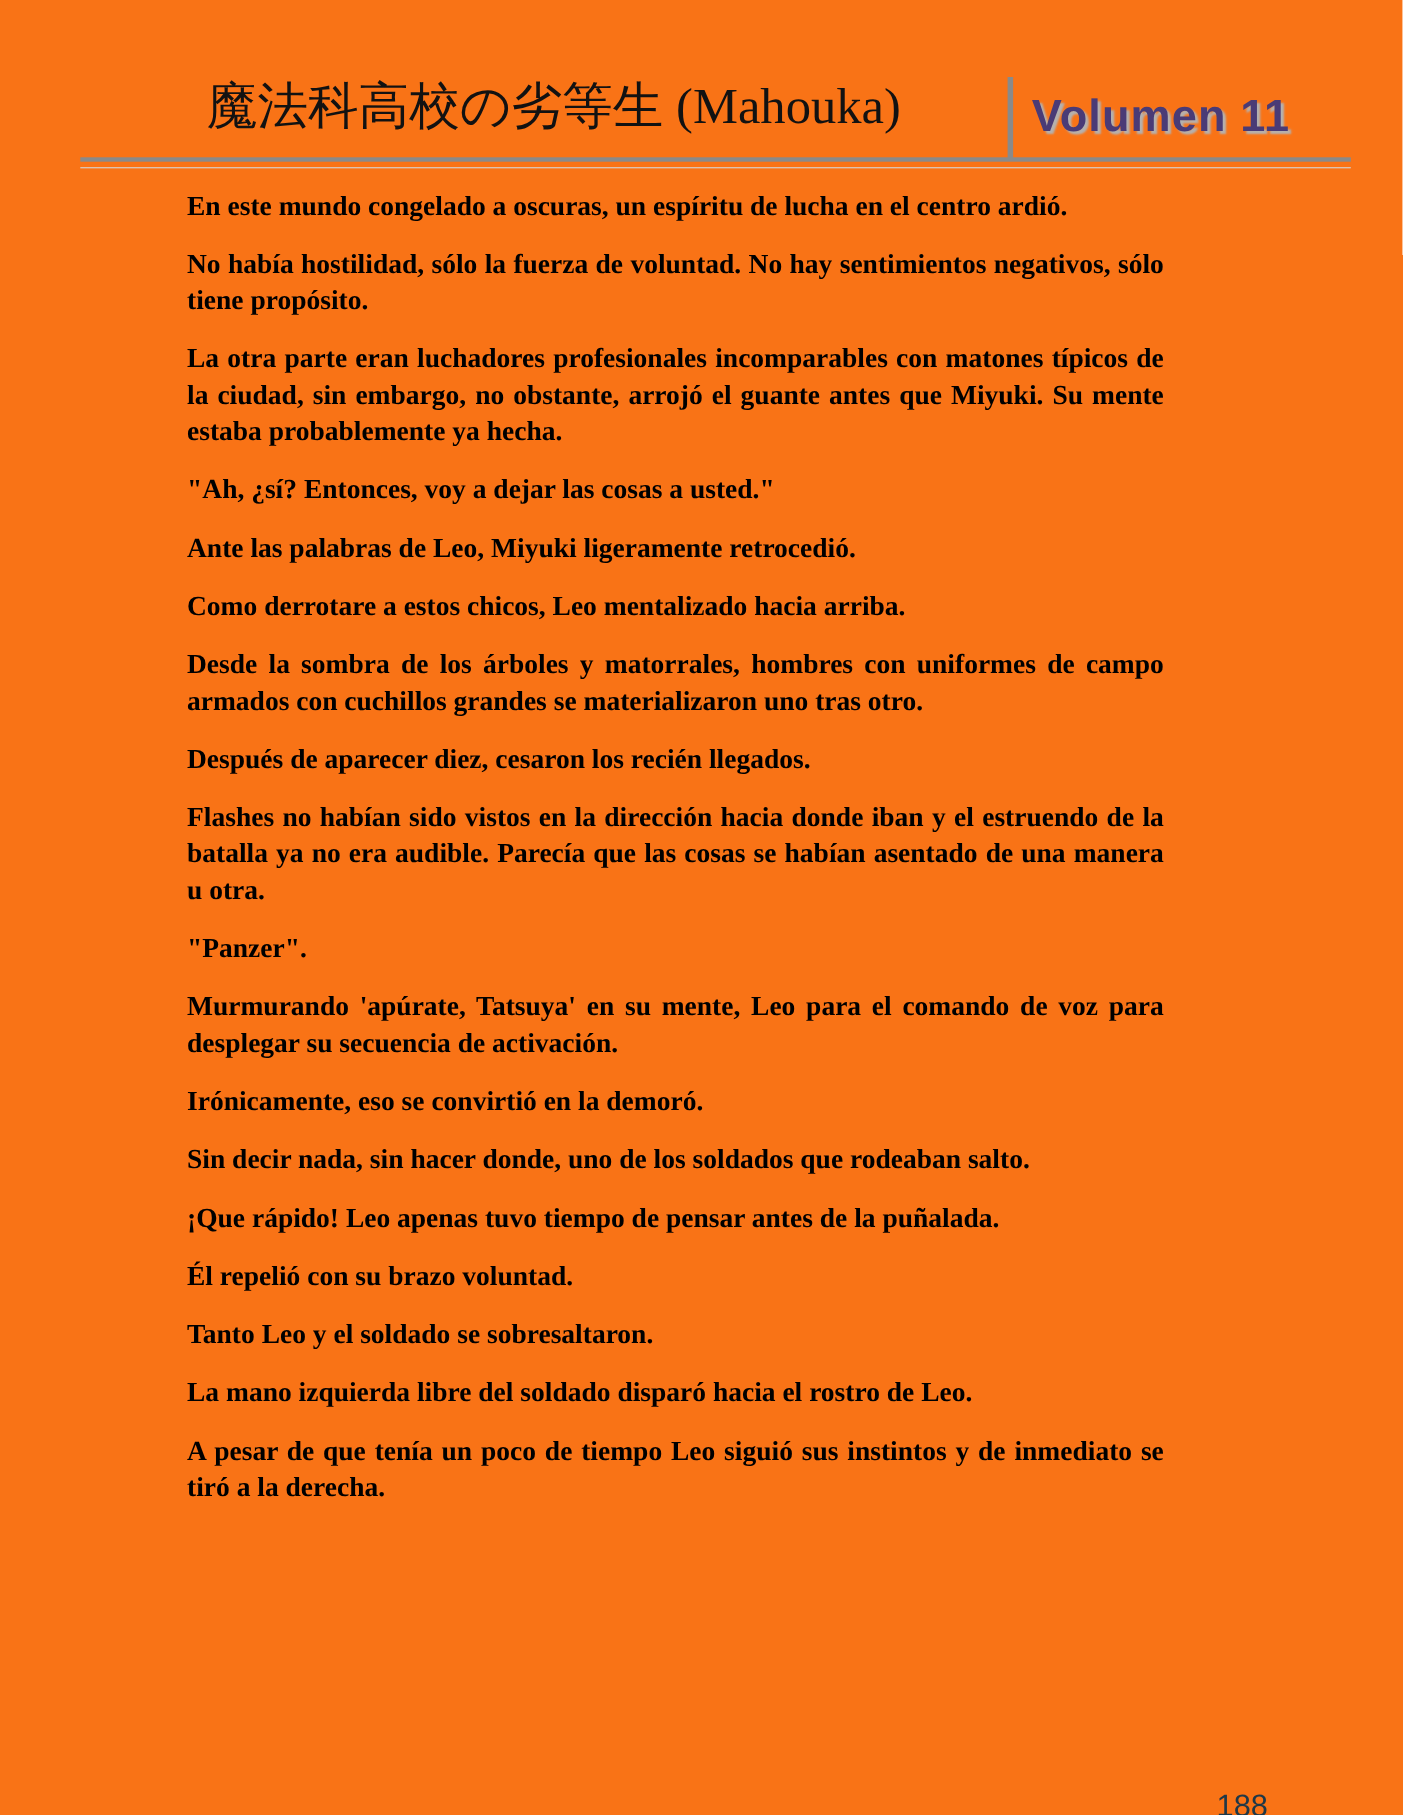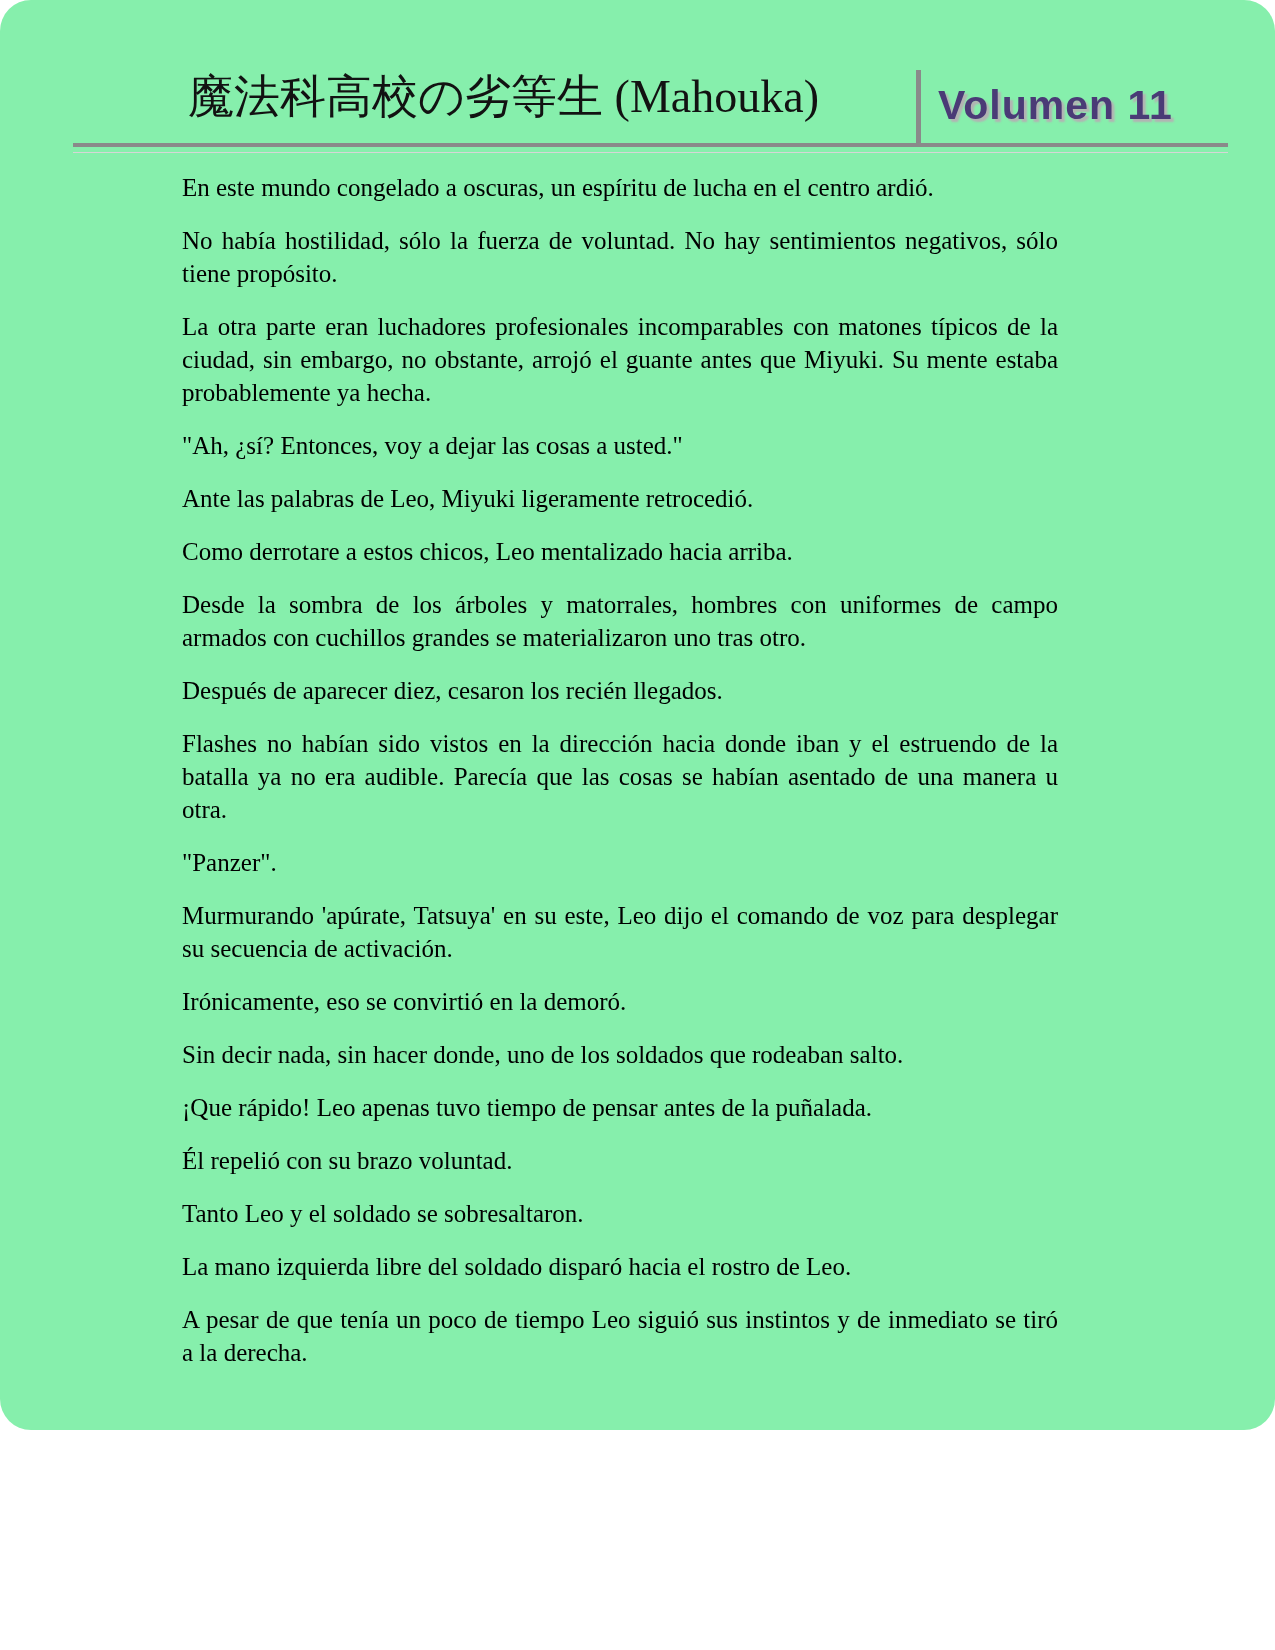--- a/index.html
+++ b/index.html
@@ -3,25 +3,24 @@
 <meta charset="utf-8">
 <style>
   html, body {
     margin: 0;
     padding: 0;
     background: #ffffff;
   }
   .page {
     position: relative;
     width: 1275px;
-    height: 1430px;
-    background: #86efac;
+    height: 1650px;
+    background: #f97316;
     overflow: hidden;
     font-family: "Liberation Serif", "DejaVu Serif", serif;
-    border-radius: 31px;
   }
 
   
   .header-title {
     position: absolute;
     left: 188px;
     top: 68px;
     font-size: 46px;
     line-height: 58px;
     color: #121212;
@@ -71,22 +70,23 @@
     left: 170px;
     top: 171px;
     width: 888px;
     font-size: 25px;
     line-height: 33px;
     color: #000000;
     text-align: justify;
     font-family: "Liberation Serif", "DejaVu Serif", serif;
   }
   .content p {
-    margin: 0 0 20px 12px;
+    margin: 0 0 20px 0;
     padding: 0;
+    font-weight: bold;
   }
 
   
   .page-number {
     position: absolute;
     left: 1106px;
     top: 1626px;
     font-size: 28px;
     color: #1f3847;
     font-family: "Liberation Sans", "DejaVu Sans", sans-serif;
@@ -110,21 +110,21 @@
     <p>En este mundo congelado a oscuras, un espíritu de lucha en el centro ardió.</p>
     <p>No había hostilidad, sólo la fuerza de voluntad. No hay sentimientos negativos, sólo tiene propósito.</p>
     <p>La otra parte eran luchadores profesionales incomparables con matones típicos de la ciudad, sin embargo, no obstante, arrojó el guante antes que Miyuki. Su mente estaba probablemente ya hecha.</p>
     <p>"Ah, ¿sí? Entonces, voy a dejar las cosas a usted."</p>
     <p>Ante las palabras de Leo, Miyuki ligeramente retrocedió.</p>
     <p>Como derrotare a estos chicos, Leo mentalizado hacia arriba.</p>
     <p>Desde la sombra de los árboles y matorrales, hombres con uniformes de campo armados con cuchillos grandes se materializaron uno tras otro.</p>
     <p>Después de aparecer diez, cesaron los recién llegados.</p>
     <p>Flashes no habían sido vistos en la dirección hacia donde iban y el estruendo de la batalla ya no era audible. Parecía que las cosas se habían asentado de una manera u otra.</p>
     <p>"Panzer".</p>
-    <p>Murmurando 'apúrate, Tatsuya' en su este, Leo dijo el comando de voz para desplegar su secuencia de activación.</p>
+    <p>Murmurando 'apúrate, Tatsuya' en su mente, Leo para el comando de voz para desplegar su secuencia de activación.</p>
     <p>Irónicamente, eso se convirtió en la demoró.</p>
     <p>Sin decir nada, sin hacer donde, uno de los soldados que rodeaban salto.</p>
     <p>¡Que rápido! Leo apenas tuvo tiempo de pensar antes de la puñalada.</p>
     <p>Él repelió con su brazo voluntad.</p>
     <p>Tanto Leo y el soldado se sobresaltaron.</p>
     <p>La mano izquierda libre del soldado disparó hacia el rostro de Leo.</p>
     <p>A pesar de que tenía un poco de tiempo Leo siguió sus instintos y de inmediato se tiró a la derecha.</p>
   </div>
 
   <div class="page-number">188</div>

